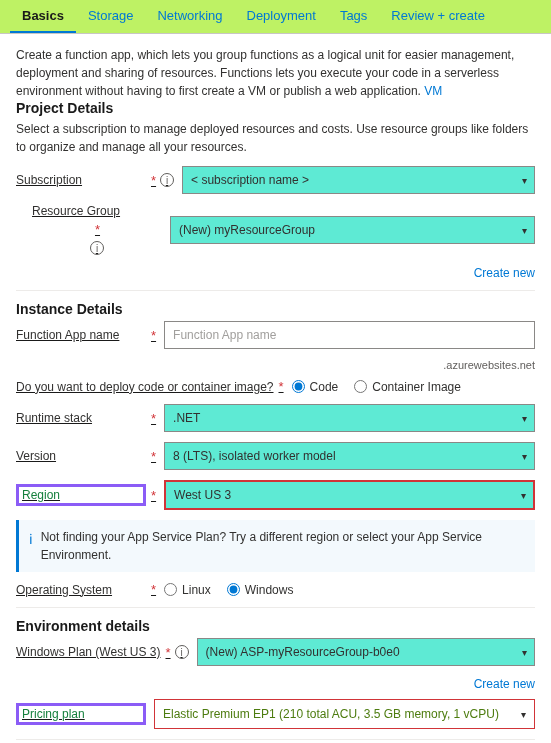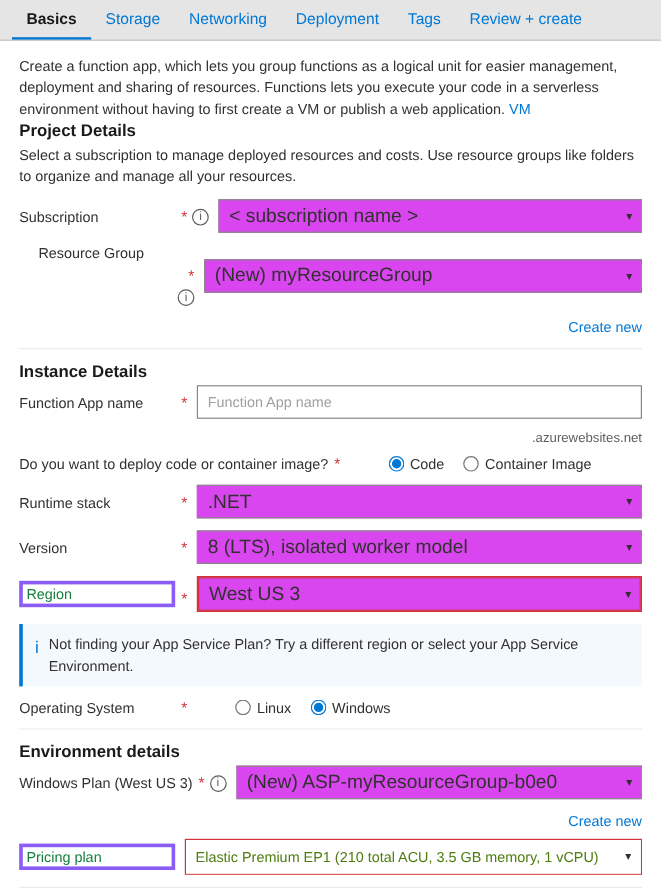--- a/index.html
+++ b/index.html
@@ -9,21 +9,21 @@
       color: #1a1a1a;
       background: #fff;
       width: 551px;
       min-height: 743px;
       overflow-x: hidden;
     }
     .tabs {
       display: flex;
       border-bottom: 1px solid #c8c6c4;
       padding: 0 10px;
-      background: #e5e5e5;
+      background: #bef264;
     }
     .tab {
       padding: 8px 12px;
       cursor: pointer;
       font-size: 13px;
       color: #0078d4;
       border-bottom: 2px solid transparent;
       white-space: nowrap;
     }
     .tab.active {
@@ -79,23 +79,23 @@
       flex-shrink: 0;
     }
     .select-wrap {
       position: relative;
       flex: 1;
     }
     .select-box {
       width: 100%;
       padding: 4px 28px 4px 8px;
       border: 1px solid #8a8886;
-      font-size: 16px;
-      color: #323130;
-      background: #d946ef;
+      font-size: 12px;
+      color: #323130;
+      background: #5eead4;
       appearance: none;
       cursor: pointer;
       height: 28px;
     }
     .chevron {
       position: absolute;
       right: 8px;
       top: 50%;
       transform: translateY(-50%);
       pointer-events: none;
@@ -118,21 +118,20 @@
       color: #605e5c;
       text-align: right;
       margin-left: 138px;
       margin-bottom: 8px;
     }
     .radio-group {
       display: flex;
       align-items: center;
       gap: 16px;
       flex: 1;
-      margin-left: 32px;
     }
     .radio-option {
       display: flex;
       align-items: center;
       gap: 5px;
       cursor: pointer;
     }
     .radio-option input[type="radio"] { accent-color: #0078d4; cursor: pointer; }
     .radio-label { font-size: 12px; color: #323130; }
     .divider {
@@ -180,24 +179,25 @@
       border: none;
       font-size: 12px;
       color: #4d7c0f;
       background: #fff;
       appearance: none;
       cursor: pointer;
       height: 28px;
     }
     .form-label-wrap {
       display: flex;
-      align-items: flex-end;
+      align-items: center;
       gap: 4px;
       min-width: 130px;
       flex-shrink: 0;
+      text-decoration: underline;
     }
   </style>
 </head>
 <body>
 
 <div class="tabs">
   <div class="tab active">Basics</div>
   <div class="tab">Storage</div>
   <div class="tab">Networking</div>
   <div class="tab">Deployment</div>

